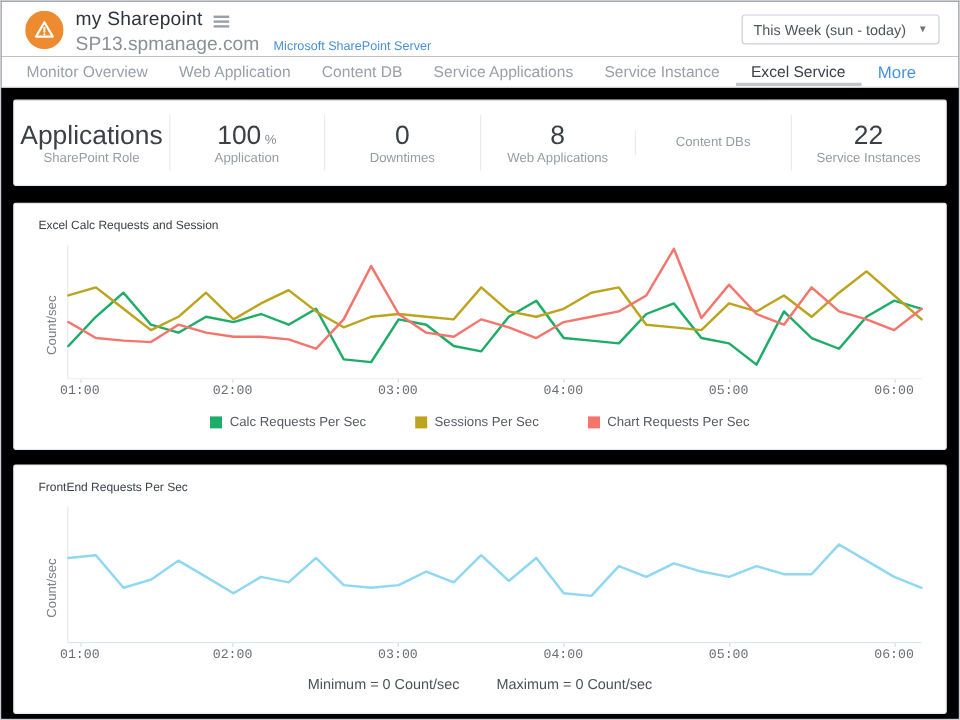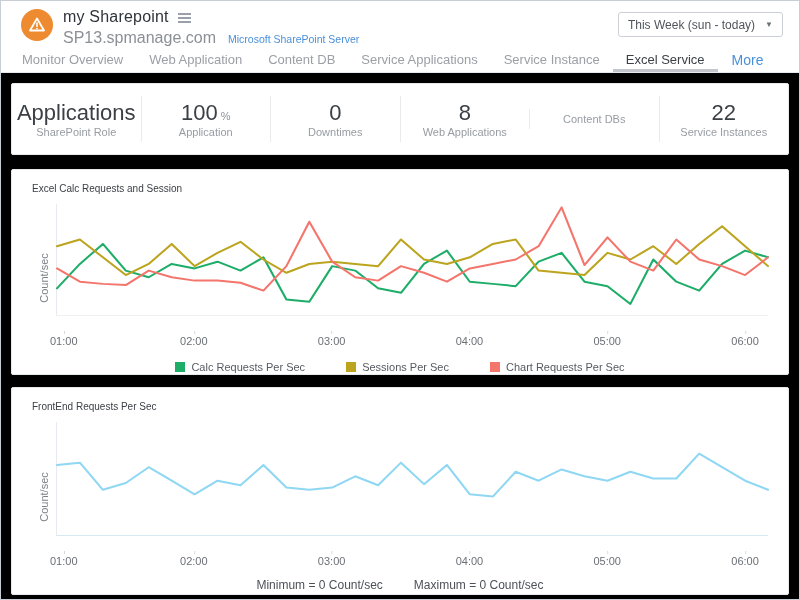--- a/index.html
+++ b/index.html
@@ -41,21 +41,21 @@
   .chart-card-1 { margin-top:14px; height:206px; }
   .chart-card-2 { margin-top:12px; height:208px; }
   .chart-title { font-size:10px; color:#3c4147; }
   .chart-body { display:flex; margin-top:10px; }
   .ylabel { width:24px; display:flex; align-items:center; justify-content:center; font-size:11px; color:#7d828a; }
   .ylabel span { transform:rotate(-90deg); white-space:nowrap; }
   .plot-col { flex:1; }
   .plot { position:relative; height:112px; border-left:1px solid #e7eaee; border-bottom:1px solid #eef1f4; }
   .chart-card-2 .plot { height:114px; border-bottom:1px solid #d9e9f2; }
   .plot svg { position:absolute; left:0; top:0; width:100%; height:100%; overflow:visible; }
-  .ticks { position:relative; height:17px; margin-top:19px; }
+  .ticks { position:relative; height:17px; margin-top:4px;font-family:Liberation Mono, monospace; }
   .ticks span { position:absolute; top:0; transform:translateX(-50%); font-size:11px; color:#6b7077; white-space:nowrap; }
   .ticks span::before { content:''; position:absolute; left:50%; top:-4px; width:1px; height:3px; background:#d7dbe0; }
   .legend { display:flex; justify-content:center; align-items:center; gap:41px; height:26px; margin-top:2px; }
   .legend-item { display:flex; align-items:center; gap:6px; cursor:pointer; }
   .legend-swatch { width:10px; height:10px; display:inline-block; }
   .legend-label { font-size:11px; color:#565b62; }
   .summary { display:flex; justify-content:center; gap:31px; margin-top:6px; }
   .summary span { font-size:12px; color:#4c5158; }
 </style>
 </head>

